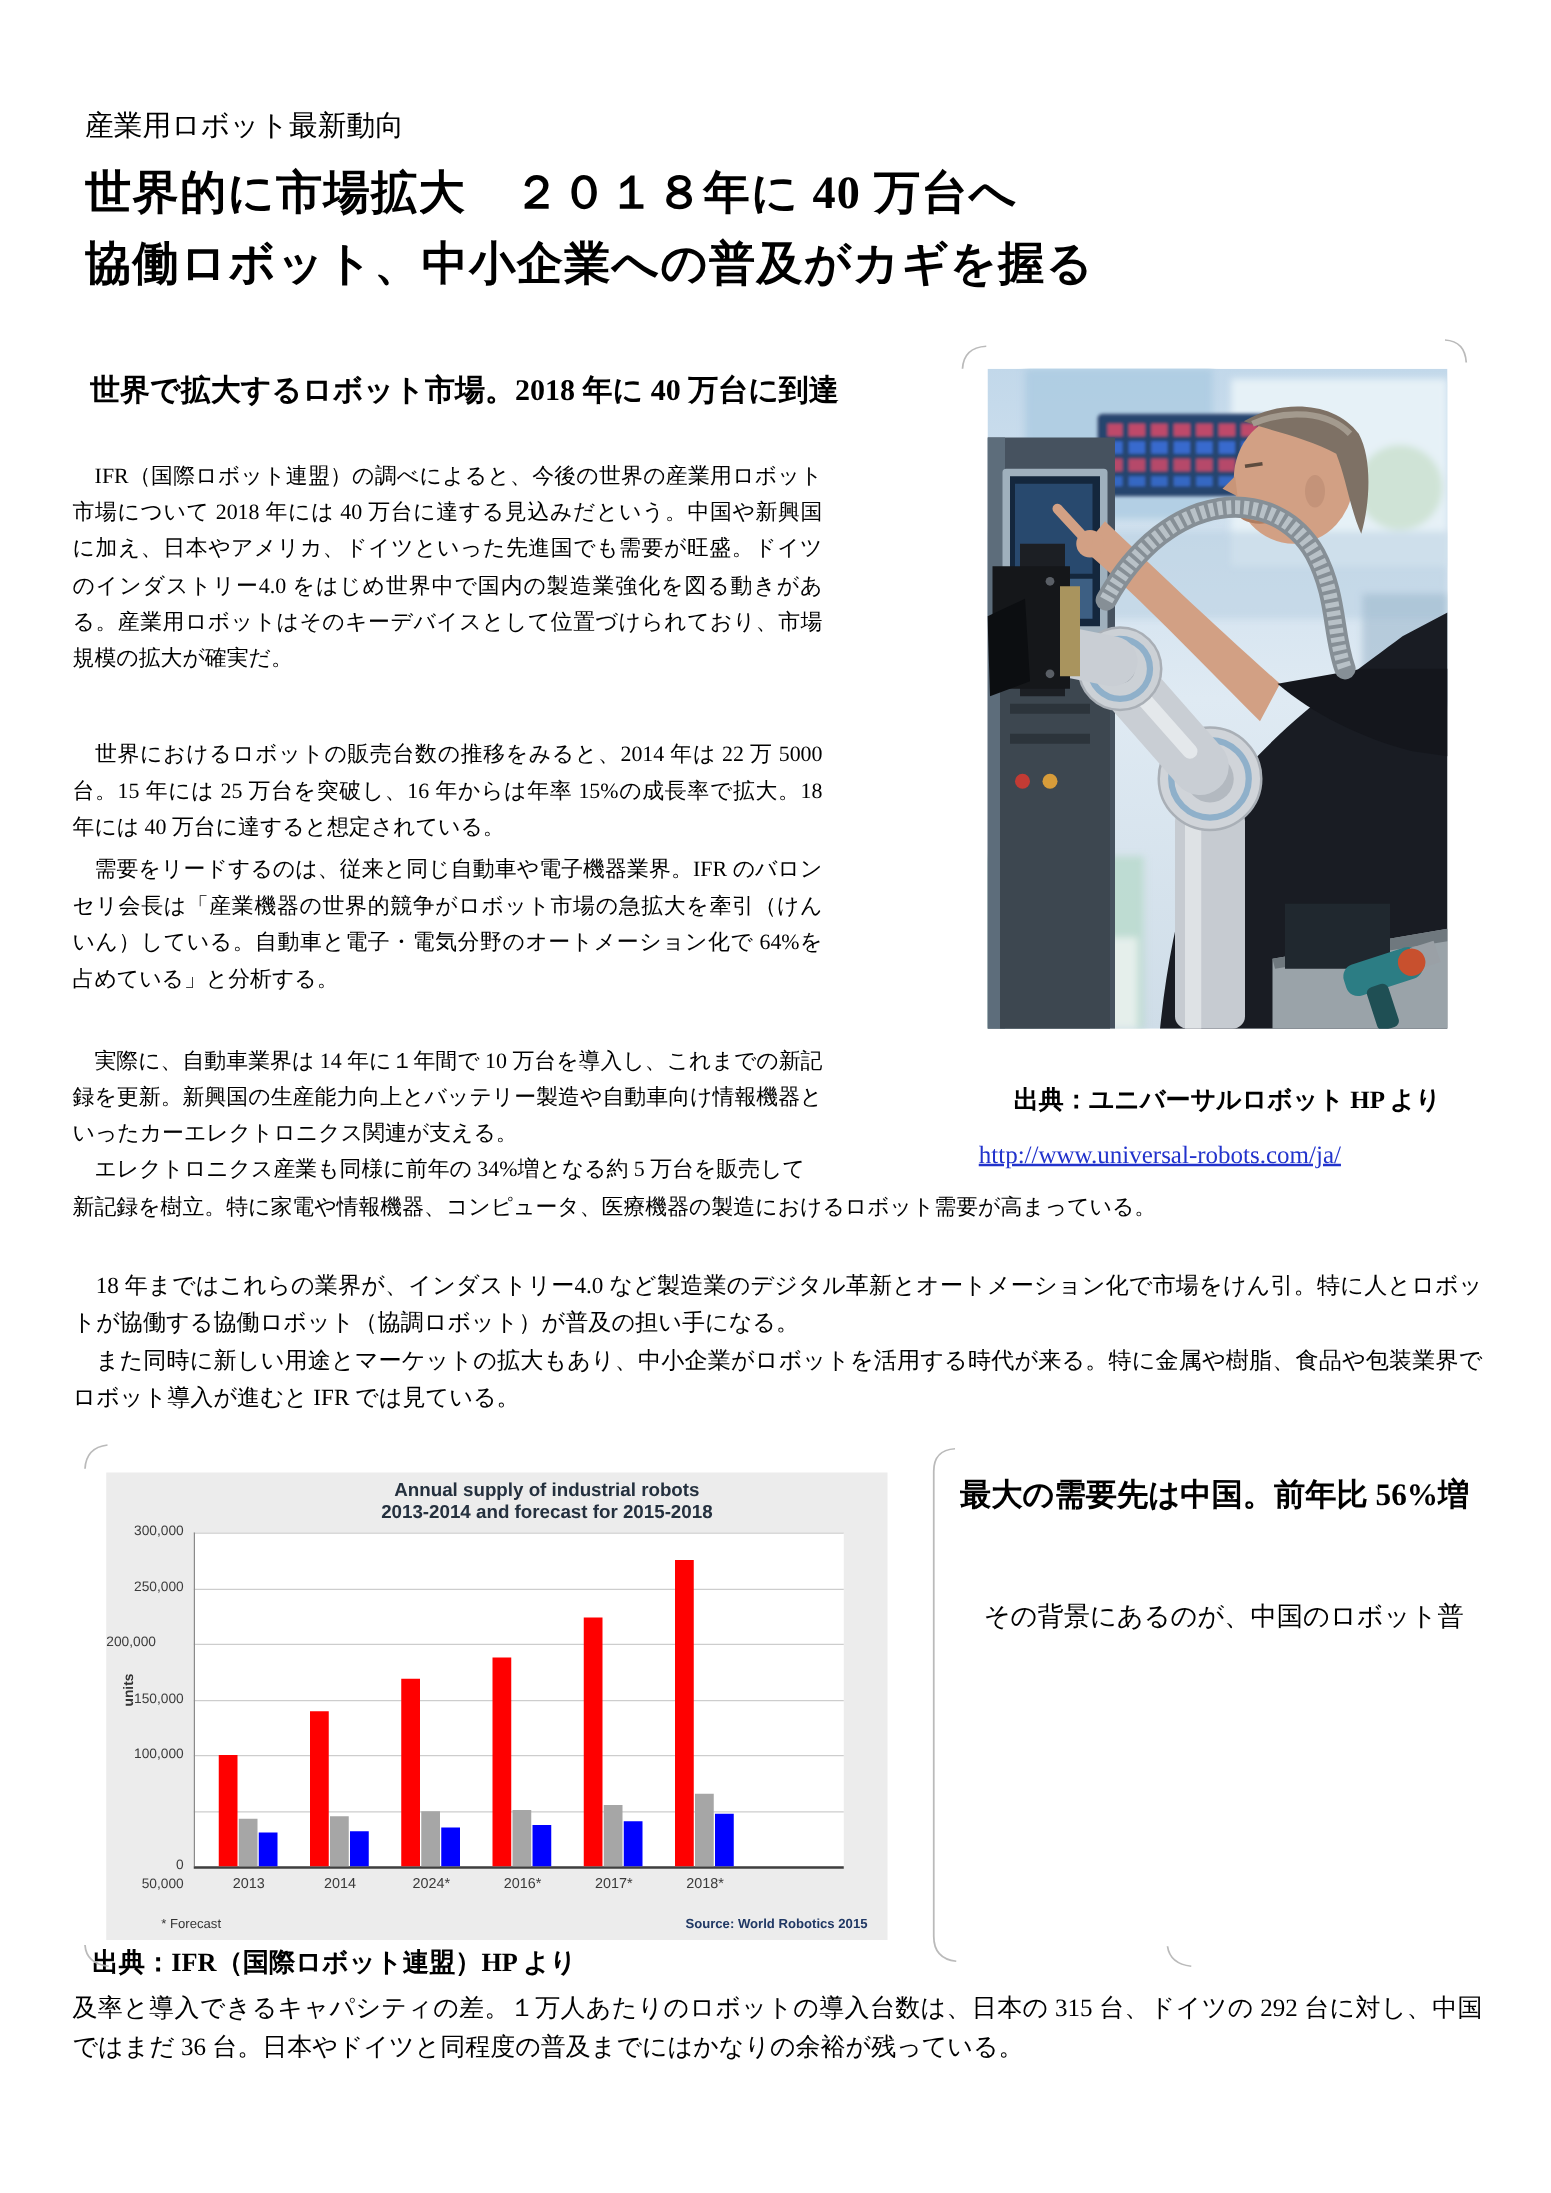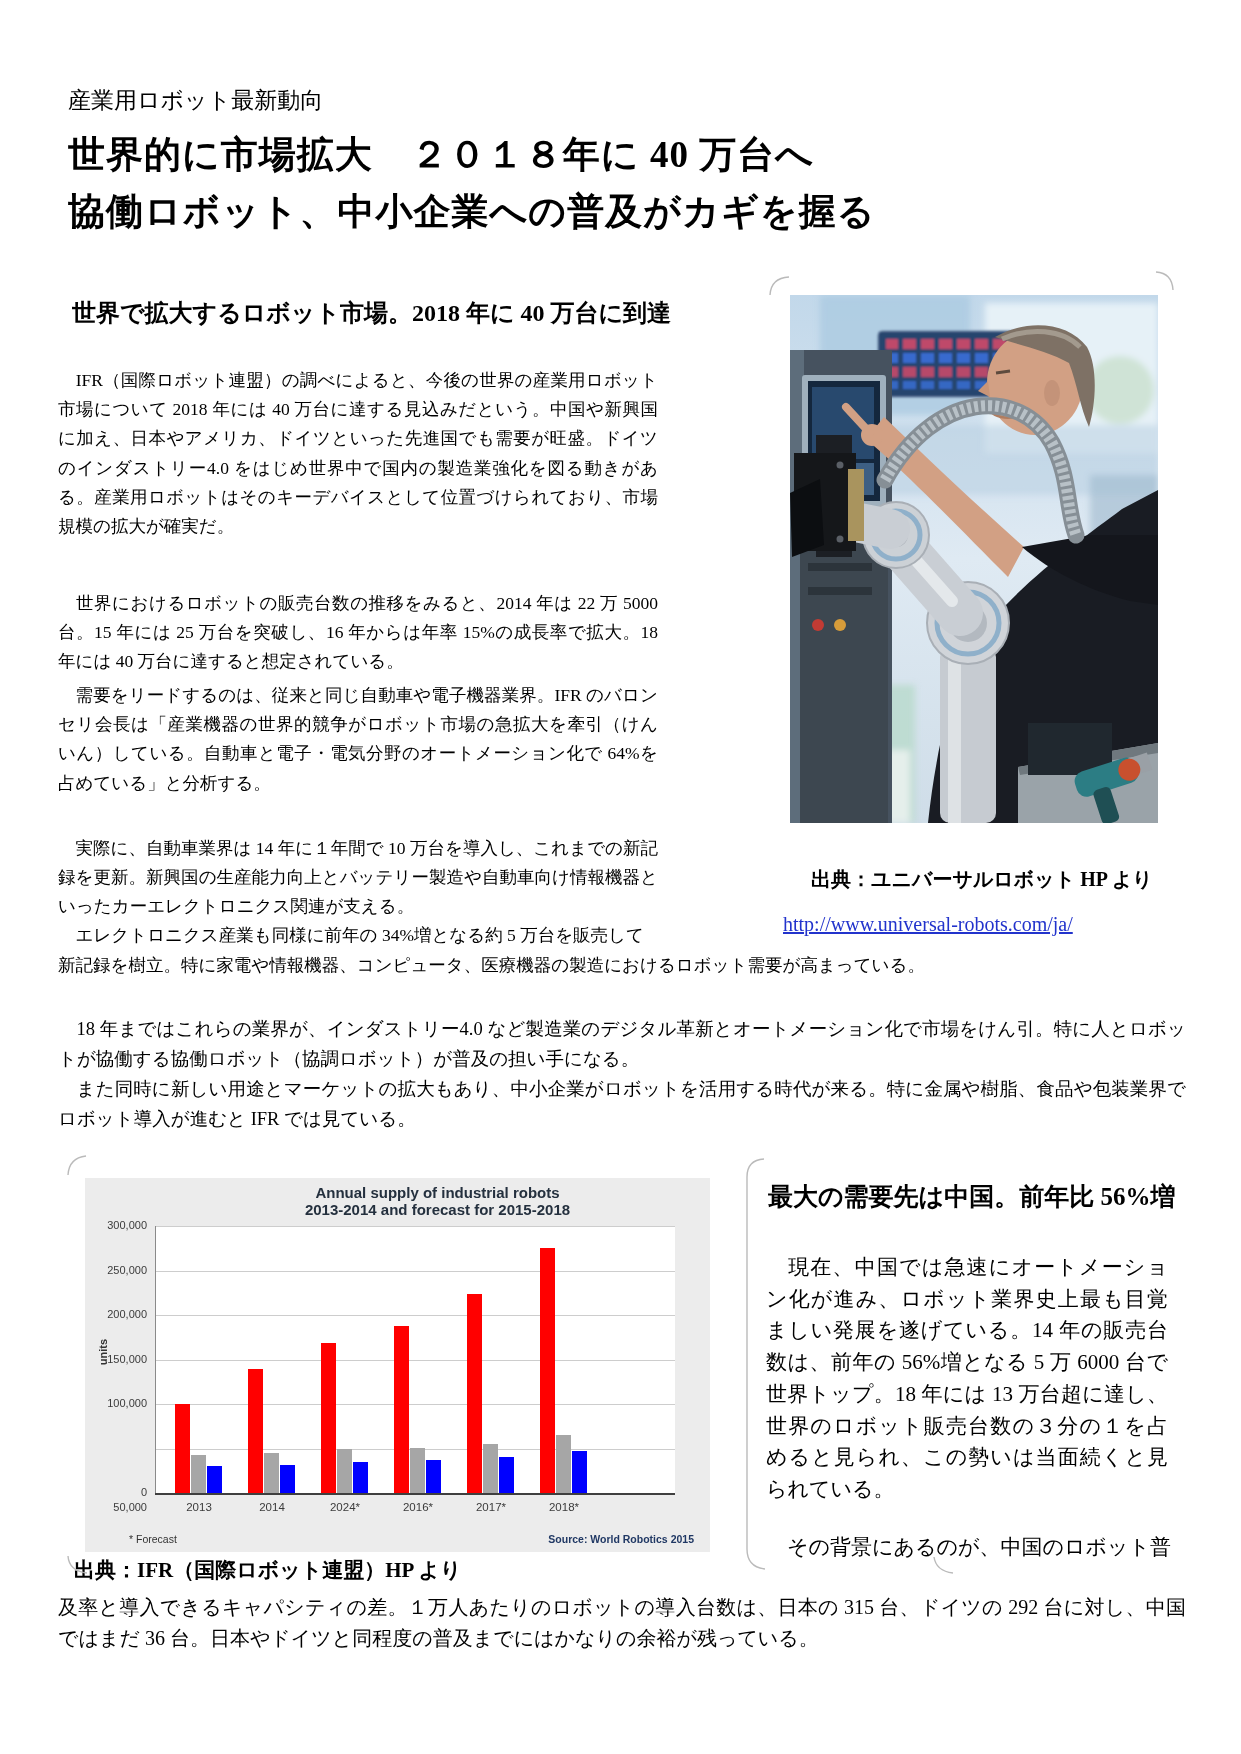--- a/index.html
+++ b/index.html
@@ -216,21 +216,21 @@
     </div>
 <div style="position: absolute; left: 70px; top: 48px; width: 520px; height: 267px; background: rgb(255, 255, 255);"></div>
     <div style="position: absolute; left: 0px; top: 308px; width: 62px; text-align: right; font-size: 11px; color: rgb(59, 59, 59);">0</div>
     <div style="position: absolute; left: 70px; top: 270.5px; width: 520px; height: 1px; background: rgb(205, 205, 205);"></div>
     <div style="position: absolute; left: 0px; top: 280px; width: 62px; text-align: right; font-size: 11px; color: rgb(59, 59, 59); margin-top: 43px;">50,000</div>
     <div style="position: absolute; left: 70px; top: 226px; width: 520px; height: 1px; background: rgb(205, 205, 205);"></div>
     <div style="position: absolute; left: 0px; top: 219px; width: 62px; text-align: right; font-size: 11px; color: rgb(59, 59, 59);">100,000</div>
     <div style="position: absolute; left: 70px; top: 181.5px; width: 520px; height: 1px; background: rgb(205, 205, 205);"></div>
     <div style="position: absolute; left: 0px; top: 174.5px; width: 62px; text-align: right; font-size: 11px; color: rgb(59, 59, 59);">150,000</div>
     <div style="position: absolute; left: 70px; top: 137px; width: 520px; height: 1px; background: rgb(205, 205, 205);"></div>
-    <div style="position: absolute; left: 0px; top: 130px; width: 62px; text-align: right; font-size: 11px; color: rgb(59, 59, 59);">200,000</div>
+    <div style="position: absolute; left: 0px; top: 130px; width: 62px; text-align: left; font-size: 11px; color: rgb(59, 59, 59);">200,000</div>
     <div style="position: absolute; left: 70px; top: 92.5px; width: 520px; height: 1px; background: rgb(205, 205, 205);"></div>
     <div style="position: absolute; left: 0px; top: 85.5px; width: 62px; text-align: right; font-size: 11px; color: rgb(59, 59, 59);">250,000</div>
     <div style="position: absolute; left: 70px; top: 48px; width: 520px; height: 1px; background: rgb(205, 205, 205);"></div>
     <div style="position: absolute; left: 0px; top: 41px; width: 62px; text-align: right; font-size: 11px; color: rgb(59, 59, 59);">300,000</div>
     <div style="position: absolute; left: 70px; top: 48px; width: 1px; height: 267px; background: rgb(138, 138, 138);"></div>
     <div style="position: absolute; left: 70px; top: 315px; width: 520px; height: 2px; background: rgb(63, 63, 63);"></div>
     <div class="bar" style="position: absolute; left: 90px; top: 226px; width: 15px; height: 89px; background: rgb(255, 0, 0);"></div>
     <div class="bar" style="position: absolute; left: 106px; top: 276.73px; width: 15px; height: 38.27px; background: rgb(166, 166, 166);"></div>
     <div class="bar" style="position: absolute; left: 122px; top: 288.3px; width: 15px; height: 26.7px; background: rgb(0, 0, 255);"></div>
     <div style="position: absolute; left: 84px; top: 323px; width: 60px; text-align: center; font-size: 11.5px; color: rgb(59, 59, 59);">2013</div>
@@ -252,21 +252,20 @@
     <div style="position: absolute; left: 376px; top: 323px; width: 60px; text-align: center; font-size: 11.5px; color: rgb(59, 59, 59);">2017*</div>
     <div class="bar" style="position: absolute; left: 455px; top: 70.25px; width: 15px; height: 244.75px; background: rgb(255, 0, 0);"></div>
     <div class="bar" style="position: absolute; left: 471px; top: 257.15px; width: 15px; height: 57.85px; background: rgb(166, 166, 166);"></div>
     <div class="bar" style="position: absolute; left: 487px; top: 273.17px; width: 15px; height: 41.83px; background: rgb(0, 0, 255);"></div>
     <div style="position: absolute; left: 449px; top: 323px; width: 60px; text-align: center; font-size: 11.5px; color: rgb(59, 59, 59);">2018*</div>
   </div>
 <div class="abs chart-caption">出典：IFR（国際ロボット連盟）HP より</div>
 
 <div class="abs sec-heading h-right">最大の需要先は中国。前年比 56%増</div>
 <div class="abs rcol">
-  <p>　現在、中国では急速にオートメーション化が進み、ロボット業界史上最も目覚ましい発展を遂げている。14 年の販売台数は、前年の 56%増となる 5 万 6000 台で世界トップ。18 年には 13 万台超に達し、世界のロボット販売台数の３分の１を占めると見られ、この勢いは当面続くと見られている。</p>
   <p class="r3">　その背景にあるのが、中国のロボット普</p>
 </div>
 
 <div class="abs bottom-par">及率と導入できるキャパシティの差。１万人あたりのロボットの導入台数は、日本の 315 台、ドイツの 292 台に対し、中国ではまだ 36 台。日本やドイツと同程度の普及までにはかなりの余裕が残っている。</div>
 
 <svg class="abs anchors" viewBox="0 0 1241 1754">
   <g fill="none" stroke="#b3b3b3" stroke-width="1.4" opacity="0.9">
     <path d="M789,277 Q771,278 770,295"></path>
     <path d="M1156,272 Q1172,273 1173,290"></path>
     <path d="M86,1156 Q69,1158 68,1175"></path>

